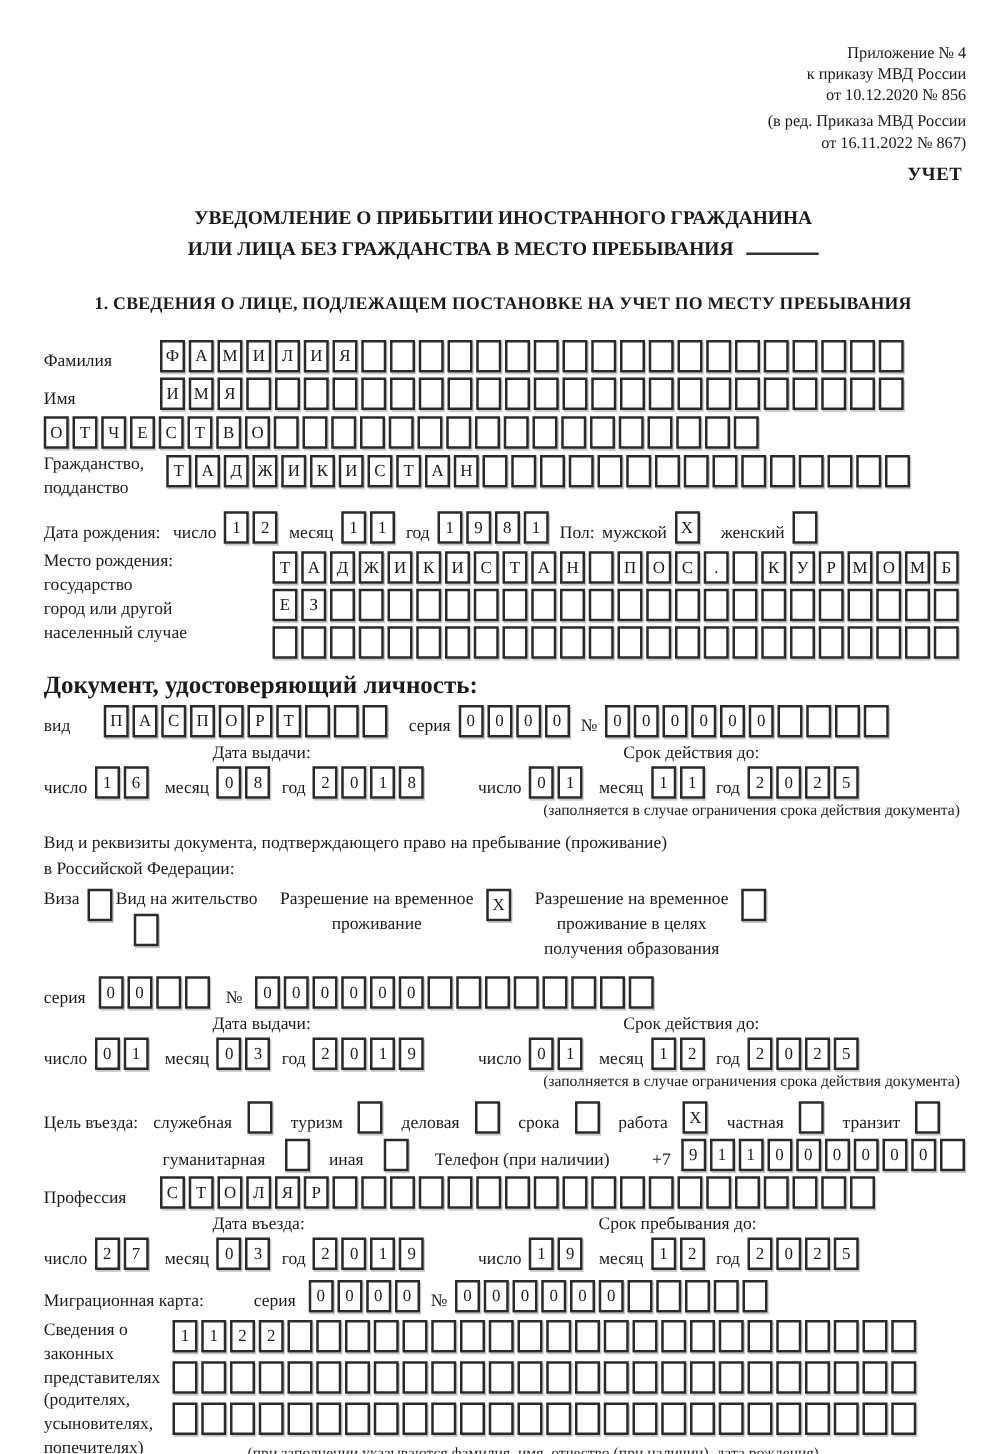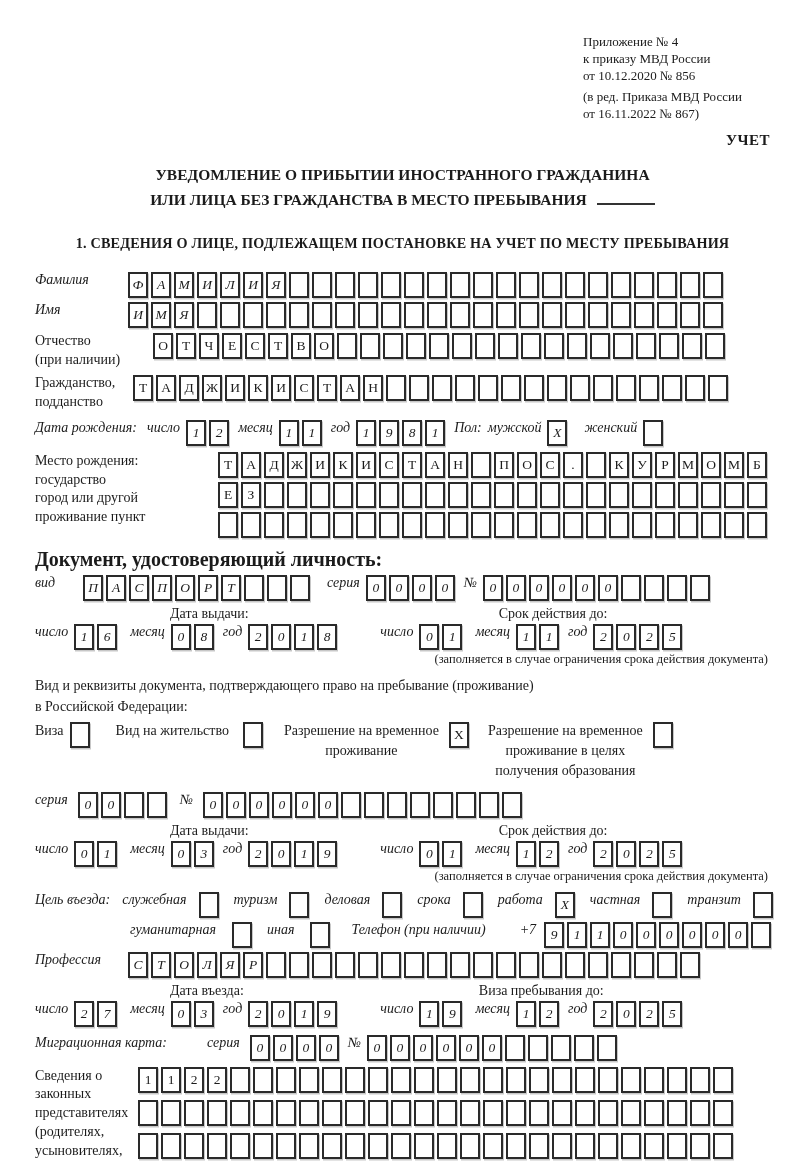--- a/index.html
+++ b/index.html
@@ -2,29 +2,29 @@
 <html><head>
 <meta charset="utf-8">
 <style>
   html,body{margin:0;padding:0;}
   body{
     width:800px;height:1163px;overflow:hidden;background:#ffffff;
     font-family:"Liberation Serif","DejaVu Serif",serif;color:#1b1b1b;
   }
   .page{padding:34px 30px 0 35px;width:735px;}
   
-  .appendix{margin-left:548px;width:190px;font-size:13px;line-height:1.3;}
+  .appendix{margin-left:548px;width:190px;font-size:13px;line-height:1.3;text-align:right;}
   .appendix .gap{height:4px;}
   .forma{width:735px;text-align:right;font-weight:bold;font-size:15px;margin-top:10px;letter-spacing:.5px;}
   
   .title{margin-top:14px;text-align:center;font-weight:bold;font-size:15.5px;line-height:1.6;}
   .blank-line{display:inline-block;width:58px;border-bottom:2px solid #333;height:12px;margin-left:10px;}
   .sec-heading{margin-top:22px;text-align:center;font-weight:bold;font-size:14.2px;letter-spacing:.2px;}
   
-  .row{display:flex;align-items:flex-start;margin-top:4px;font-style:italic;}
+  .row{display:flex;align-items:flex-end;margin-top:4px;}
   .row.tight{margin-top:2px;}
   .lbl{font-size:14px;flex:0 0 auto;}
   .lblcol{flex:0 0 auto;font-size:14px;line-height:1.35;}
   .cellrow{display:inline-flex;flex:0 0 auto;flex-wrap:nowrap;}
   .cell{
     display:inline-flex;align-items:center;justify-content:center;
     width:16px;height:22px;border:2px solid #2a2a2a;margin-right:3px;
     font-size:13.5px;background:#fff;flex:0 0 auto;
     box-shadow:1px 1.5px 0 rgba(0,0,0,.22);
   }
@@ -149,24 +149,20 @@
         <span class="cell"></span>
         <span class="cell"></span>
         <span class="cell"></span>
         <span class="cell"></span>
         <span class="cell"></span>
         <span class="cell"></span>
       </span>
   </div>
 
   <div class="block">
-    <div class="lblcol w118">
-      <div>Отчество</div>
-      <div>(при наличии)</div>
-    </div>
     <span class="cellrow cells-top">
         <span class="cell">О</span>
         <span class="cell">Т</span>
         <span class="cell">Ч</span>
         <span class="cell">Е</span>
         <span class="cell">С</span>
         <span class="cell">Т</span>
         <span class="cell">В</span>
         <span class="cell">О</span>
         <span class="cell"></span>
@@ -252,21 +248,21 @@
     <span class="cellrow">
         <span class="cell"></span>
       </span>
   </div>
 
   <div class="block" style="margin-top:6px;gap:48px;">
     <div class="lblcol" style="width:135px;">
       <div>Место рождения:</div>
       <div>государство</div>
       <div>город или другой</div>
-      <div>проживание пункт</div>
+      <div>населенный случае</div>
     </div>
     <div class="bp-cells">
       <span class="cellrow">
           <span class="cell">Т</span>
           <span class="cell">А</span>
           <span class="cell">Д</span>
           <span class="cell">Ж</span>
           <span class="cell">И</span>
           <span class="cell">К</span>
           <span class="cell">И</span>
@@ -431,21 +427,21 @@
     <div>в Российской Федерации:</div>
   </div>
 
   <div class="chk-row">
     <div class="chk-item">
       <span class="txt">Виза</span>
       <span class="cellrow chk-box ml6">
           <span class="cell"></span>
         </span>
     </div>
-    <div class="chk-item" style="margin-left:23px;">
+    <div class="chk-item" style="margin-left:0;flex-direction:column;">
       <span class="txt">Вид на жительство</span>
       <span class="cellrow chk-box" style="margin-left:14px;">
           <span class="cell"></span>
         </span>
     </div>
     <div class="chk-item" style="margin-left:18px;">
       <span class="txt center">
         <span>Разрешение на временное</span><br>
         <span>проживание</span>
       </span>
@@ -620,21 +616,21 @@
         <span class="cell"></span>
         <span class="cell"></span>
         <span class="cell"></span>
         <span class="cell"></span>
         <span class="cell"></span>
       </span>
   </div>
 
   <div class="sublabels">
     <span class="sub1b">Дата въезда:</span>
-    <span class="sub2b">Виза пребывания до:</span>
+    <span class="sub2b">Срок пребывания до:</span>
   </div>
 
   <div class="row tight">
     <span class="lbl mr6">число</span>
     <span class="cellrow">
         <span class="cell">2</span>
         <span class="cell">7</span>
       </span>
     <span class="lbl ml10 mr6">месяц</span>
     <span class="cellrow">

